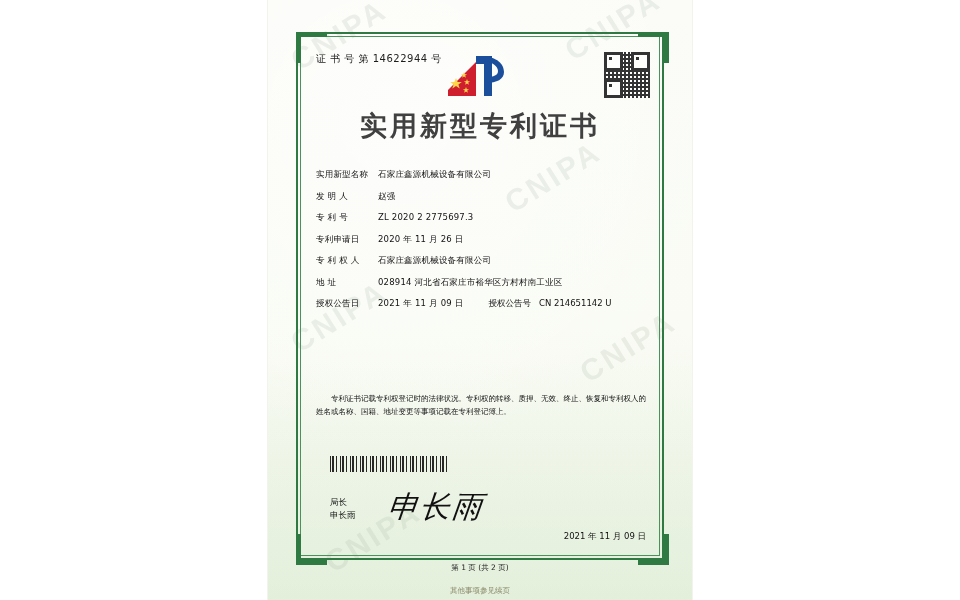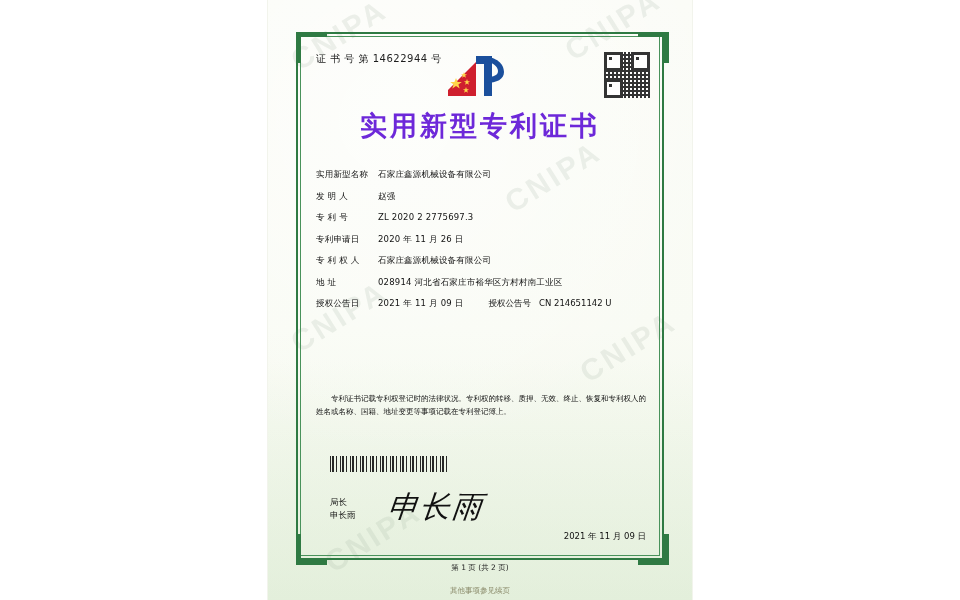--- a/index.html
+++ b/index.html
@@ -125,21 +125,21 @@
   
   .title {
     position: absolute;
     left: 296px;
     top: 108px;
     width: 368px;
     text-align: center;
     font-size: 27px;
     font-weight: bold;
     letter-spacing: 3px;
-    color: #6d28d9;
+    color: #404040;
     font-family: "DejaVu Sans", sans-serif;
   }
 
   
   .fields {
     position: absolute;
     left: 316px;
     top: 168px;
     width: 330px;
   }

